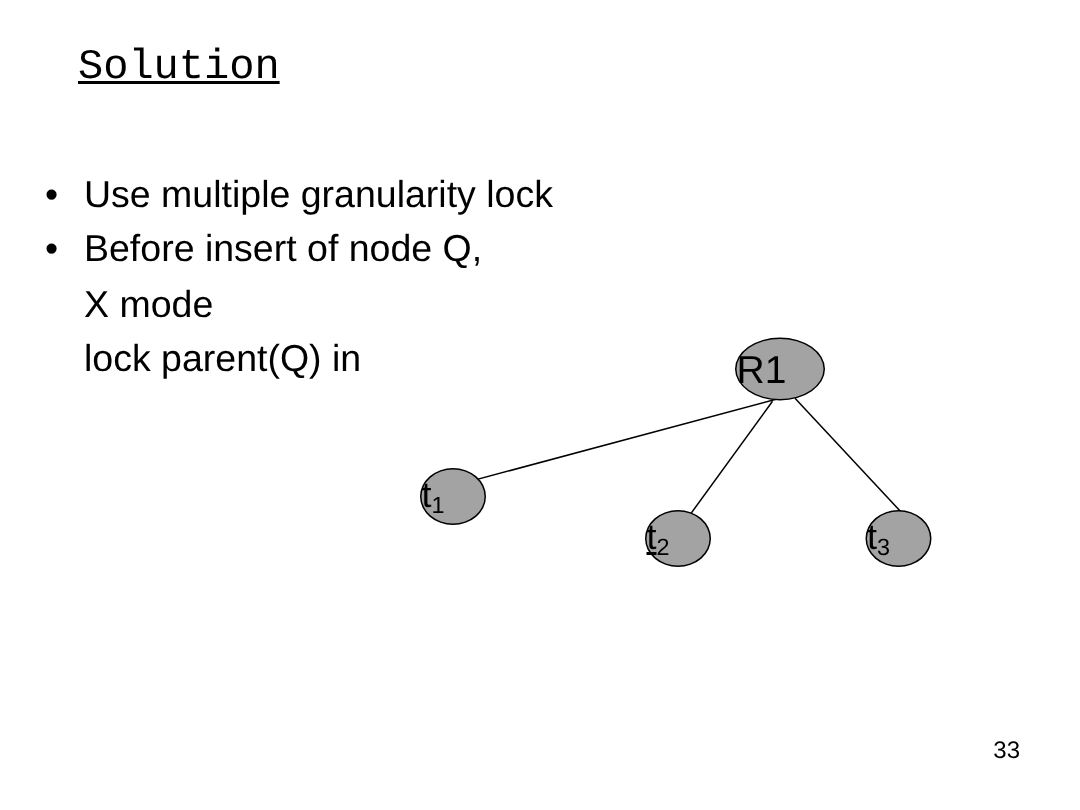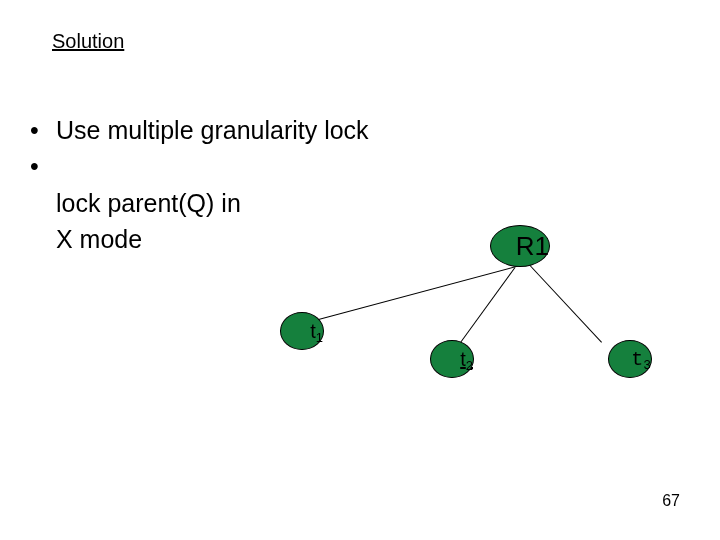--- a/index.html
+++ b/index.html
@@ -8,55 +8,56 @@
       height: 540px;
       background: #fff;
       font-family: Verdana, Geneva, sans-serif;
       position: relative;
       color: #000;
     }
     .title {
       position: absolute;
       left: 52px;
       top: 30px;
-      font-size: 20px;
+      font-size: 28px;
       text-decoration: underline;
+      font-family: Liberation Mono, monospace;
     }
     .bullets {
       position: absolute;
       left: 30px;
       top: 112px;
       font-size: 25px;
       line-height: 1.45;
     }
     .bullet-row { display: flex; }
     .bullet-dot { width: 26px; flex-shrink: 0; }
     .indent { padding-left: 26px; }
     .node {
       position: absolute;
       border: 1px solid #000;
       border-radius: 50%;
-      background: #15803d;
+      background: #a3a3a3;
       display: flex;
       align-items: center;
-      justify-content: flex-end;
+      justify-content: flex-start;
     }
     .r1 {
       left: 490px; top: 225px;
       width: 60px; height: 42px;
       font-size: 26px;
     }
     .t-node {
       width: 44px; height: 38px;
-      font-size: 20px;
+      font-size: 24px;
     }
     .sub { font-size: 0.65em; position: relative; top: 4px; }
     .t1 { left: 280px; top: 312px; }
     .t2 { left: 430px; top: 340px; text-decoration: underline; }
-    .t3 { left: 608px; top: 340px; font-family: Liberation Mono, monospace; }
+    .t3 { left: 577px; top: 340px; }
     .edge {
       position: absolute;
       background: #000;
       height: 1px;
       transform-origin: left center;
     }
     .page-num {
       position: absolute;
       right: 40px;
       bottom: 30px;
@@ -68,36 +69,37 @@
 
 <div class="title">Solution</div>
 
 <div class="bullets">
   <div class="bullet-row">
     <span class="bullet-dot">•</span>
     <span>Use multiple granularity lock</span>
   </div>
   <div class="bullet-row">
     <span class="bullet-dot">•</span>
+    <span>Before insert of node Q,</span>
   </div>
+  <div class="indent">X mode</div>
   <div class="indent">lock parent(Q) in</div>
-  <div class="indent">X mode</div>
 </div>
 
 <div class="edge" style="left:520px; top:265px; width:225px; transform:rotate(165deg);"></div>
 <div class="edge" style="left:515px; top:267px; width:93px; transform:rotate(126deg);"></div>
 <div class="edge" style="left:530px; top:265px; width:105px; transform:rotate(47deg);"></div>
 
 <div class="node r1">
   <span>R1</span>
 </div>
 
 <div class="node t-node t1">
   <span><span>t</span><span class="sub">1</span></span>
 </div>
 <div class="node t-node t2">
   <span><span>t</span><span class="sub">2</span></span>
 </div>
 <div class="node t-node t3">
   <span><span>t</span><span class="sub">3</span></span>
 </div>
 
-<div class="page-num">67</div>
+<div class="page-num">33</div>
 
 </body></html>

